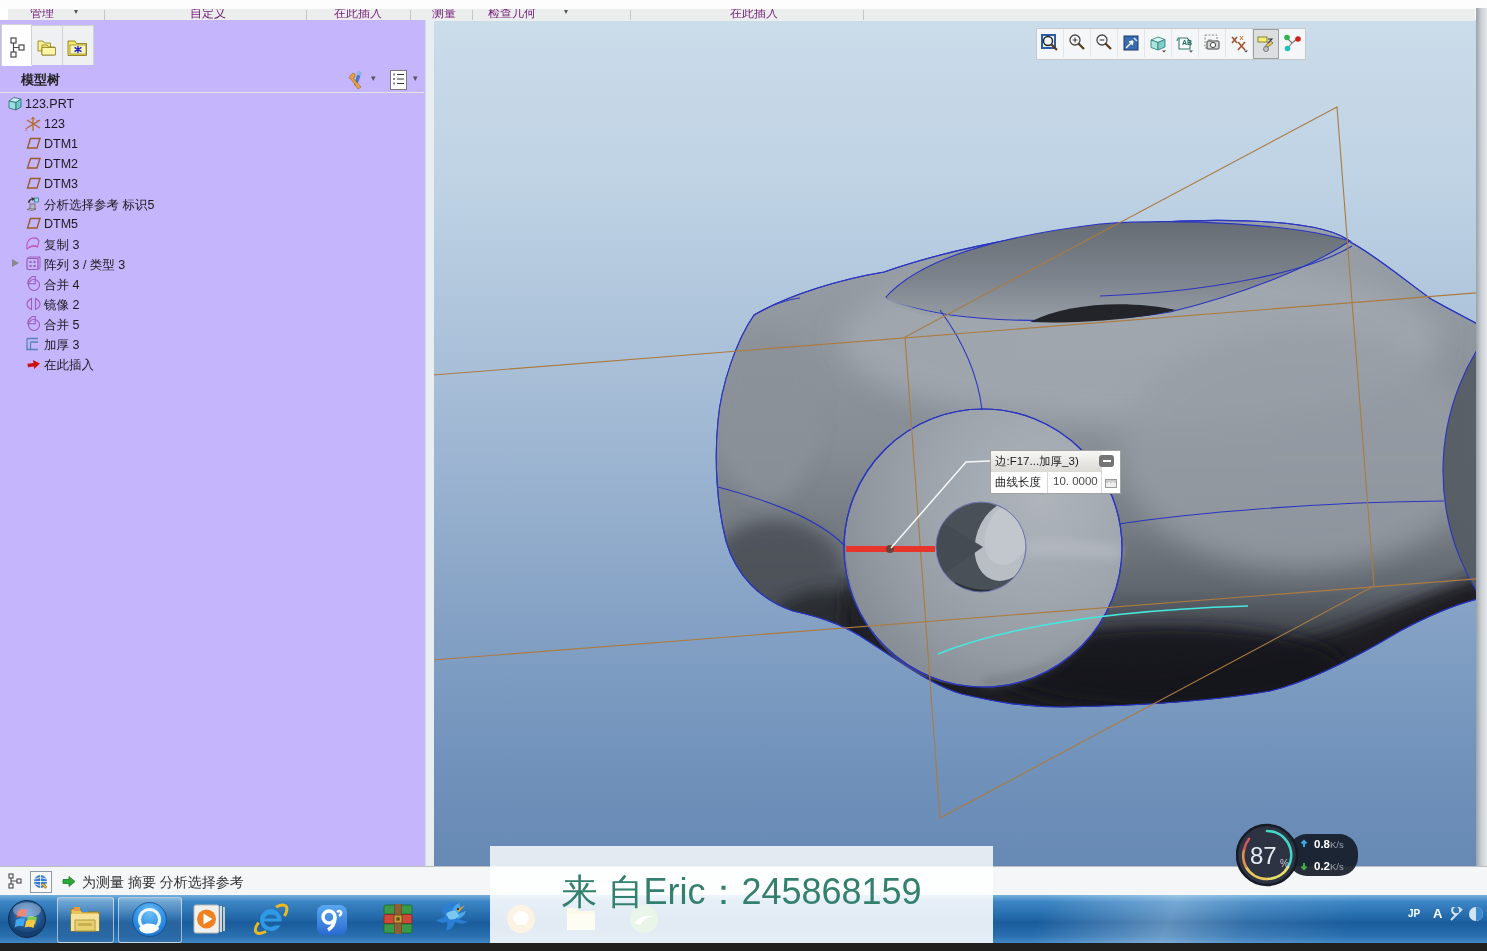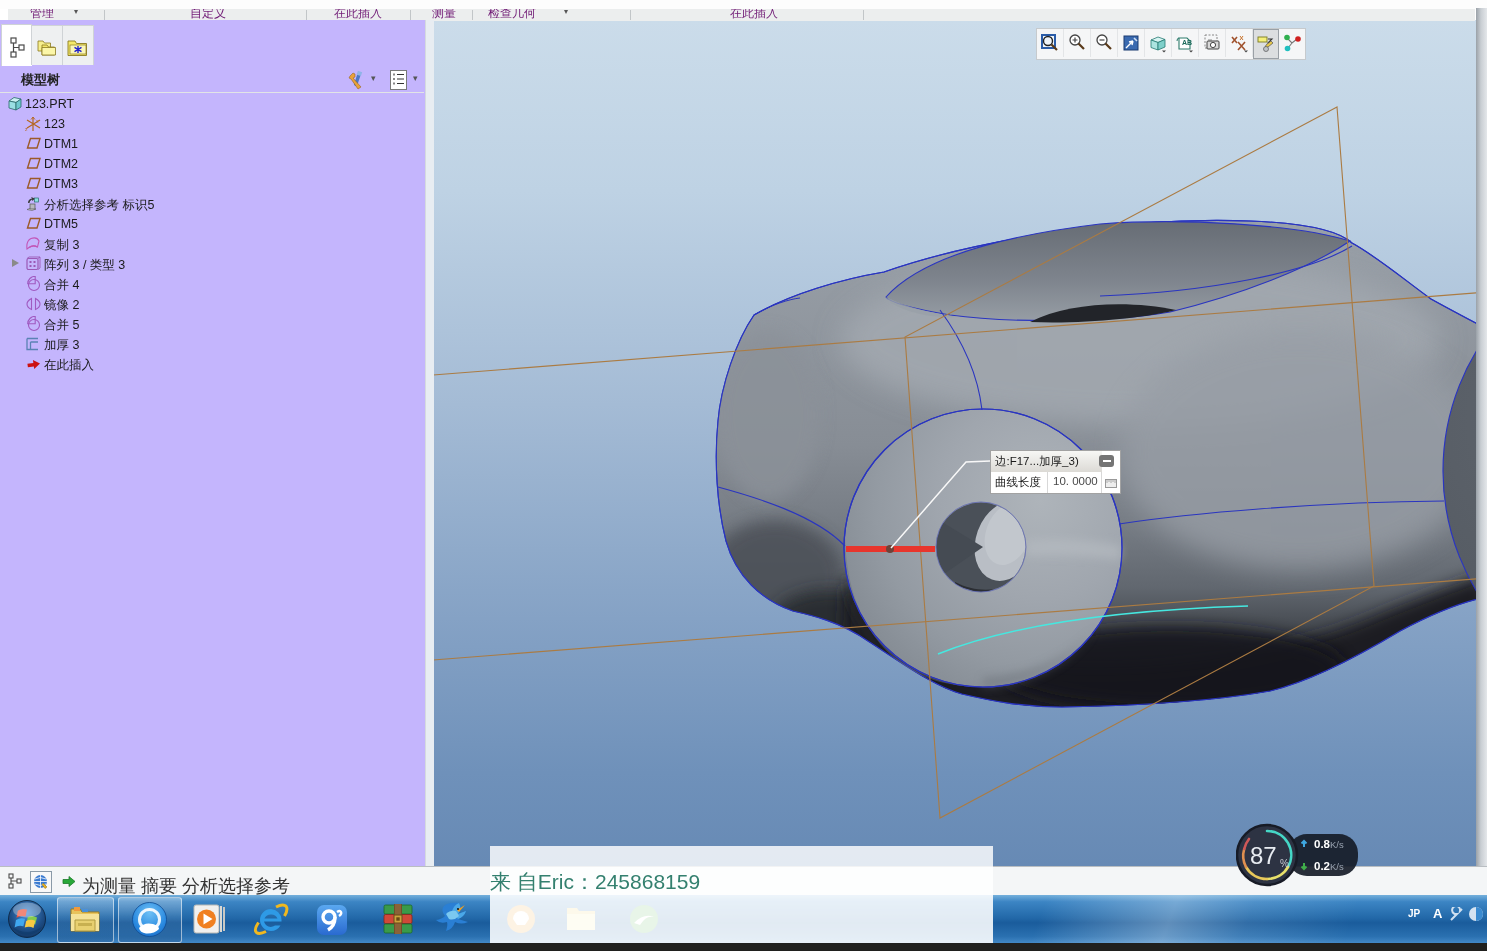--- a/index.html
+++ b/index.html
@@ -29,21 +29,21 @@
   
   #tooltip{left:990px;top:450px;width:129px;height:42px;border:1px solid #a2a2a2;background:#fff;font-size:11.5px;}
   #tt1{position:absolute;left:0;top:0;width:111px;height:21px;background:linear-gradient(#f7f7f5,#dcdad5);border-bottom:1px solid #c8c8c8;}
   
   #statusbar{left:0;top:866px;width:1487px;height:29px;background:#f4f6f7;border-top:1px solid #b9bec2;}
   
   #taskbar{left:0;top:895px;width:1487px;height:48px;background:linear-gradient(#74b0dc,#3c85c4 14%,#2268a8 48%,#1a5c9c 58%,#2a70b0 86%,#4288c6);}
   #bottomstrip{left:0;top:943px;width:1487px;height:8px;background:#20201e;}
   
   #wmark{left:490px;top:846px;width:503px;height:97px;background:rgba(255,255,255,0.82);}
-  #wmtext{position:absolute;left:0;top:22px;width:503px;color:#34806f;font-size:21px;white-space:nowrap;}
+  #wmtext{position:absolute;left:0;top:22px;width:503px;text-align:center;color:#34806f;font-size:36px;white-space:nowrap;}
   #wmred{position:absolute;left:0;top:72px;width:503px;text-align:center;color:#d43c3c;font-size:21px;font-weight:bold;font-family:"Liberation Serif",serif;}
   
   #gauge{left:1236px;top:823px;}
 </style>
 </head>
 <body>
 
 <div class="abs" id="viewport">
 <svg width="1043" height="855" viewBox="433 20 1043 855">
 <defs>
@@ -447,21 +447,21 @@
     </svg>
   <div class="abs" style="left:30px;top:4px;width:20px;height:20px;background:#f8f8f8;border:1px solid #8a9aa8"></div>
   <svg class="abs" style="left:33px;top:7px" width="15" height="15" viewBox="0 0 15 15">
       <circle cx="7.5" cy="7.5" r="6.5" fill="#3a7ad0"></circle>
       <path d="M2,5 q5,-3 11,0 M2,10 q5,3 11,0 M7.5,1 v13 M1,7.5 h13" stroke="#fff" stroke-width="0.8" fill="none"></path>
       <path d="M10,9 l4,4 -2,1.5 -3,-4" fill="#e8b020" stroke="#8a6a10" stroke-width="0.5"></path>
     </svg>
   <svg class="abs" style="left:62px;top:8px" width="14" height="13" viewBox="0 0 14 13">
       <path d="M1,4.5 h6 V1.5 L13,6.5 7,11.5 V8.5 h-6 z" fill="#28a838" stroke="#1a7a28" stroke-width="0.8"></path>
     </svg>
-  <span class="abs" style="left:82px;top:7px;font-size:18px;color:#333">为测量 摘要 分析选择参考</span>
+  <span class="abs" style="left:82px;top:7px;font-size:14px;color:#333">为测量 摘要 分析选择参考</span>
 </div>
 
 <div class="abs" id="taskbar">
   <div class="abs" style="left:850px;top:0;width:640px;height:48px;background:linear-gradient(110deg,rgba(255,255,255,0) 30%,rgba(255,255,255,0.30) 50%,rgba(255,255,255,0.10) 62%,rgba(255,255,255,0) 78%)"></div>
 
   <svg class="abs" style="left:7px;top:4px" width="40" height="40" viewBox="0 0 40 40">
     <defs>
         <radialGradient id="orbg" cx="0.5" cy="0.35" r="0.8">
           <stop offset="0" stop-color="#4a90d8"></stop>
           <stop offset="0.55" stop-color="#1e4e86"></stop>

